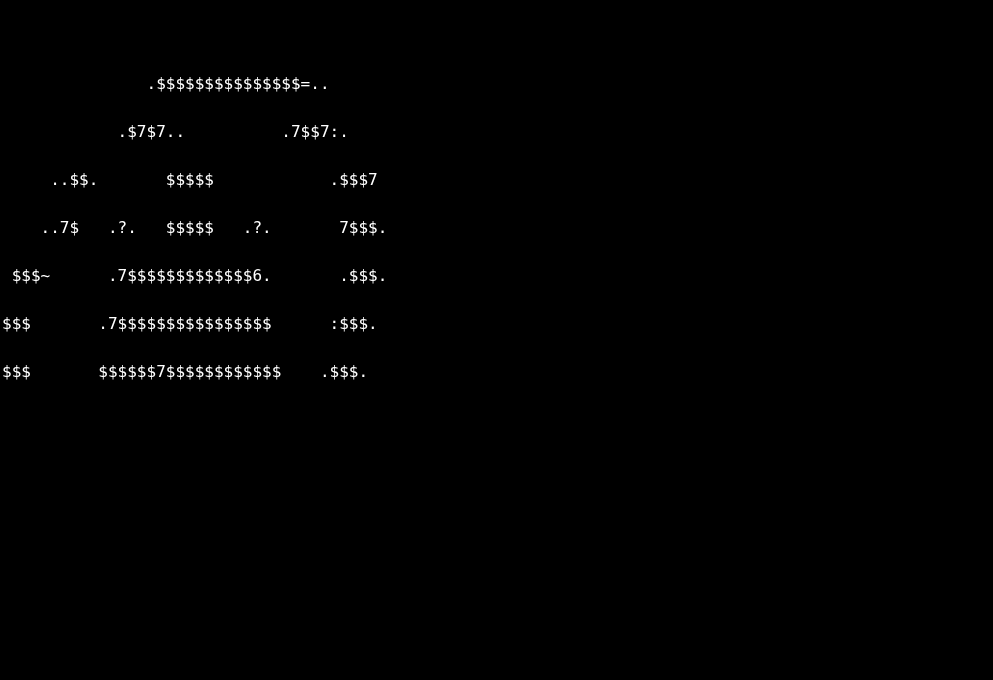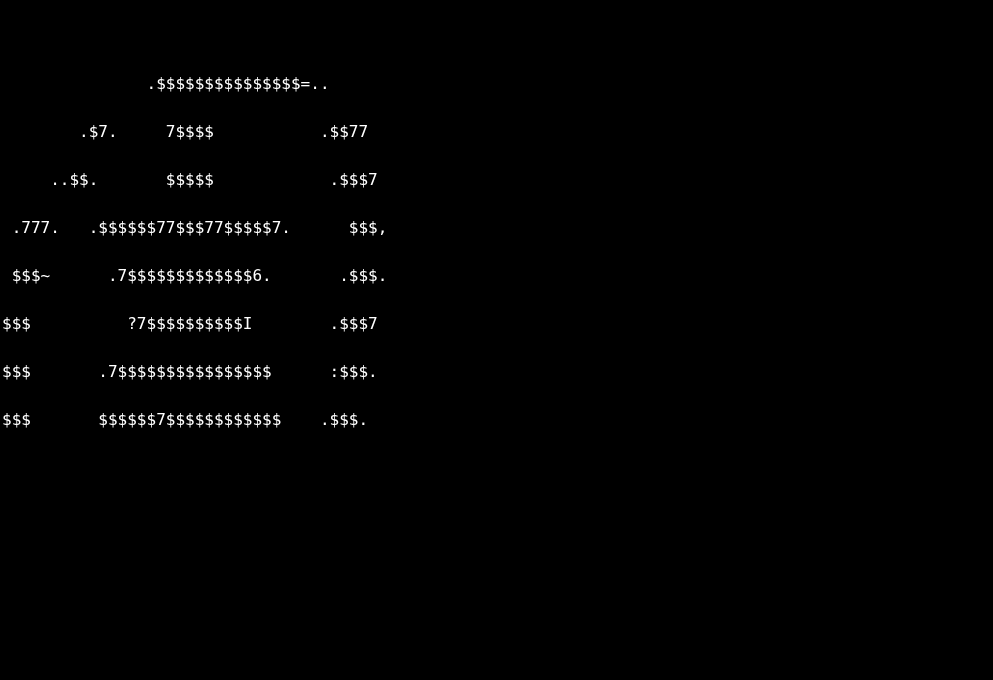--- a/index.html
+++ b/index.html
@@ -25,25 +25,24 @@
       white-space: pre;
     }
   </style>
 </head>
 <body>
 
 <div class="terminal">
 <div class="ascii-art">
 <div></div>
 <div>               .$$$$$$$$$$$$$$$=..</div>
-<div>        .$7.     7$$$$           .$$77</div>
+<div>            .$7$7..          .7$$7:.</div>
 <div>     ..$$.       $$$$$            .$$$7</div>
-<div> .777.   .$$$$$$77$$$77$$$$$7.      $$$,</div>
+<div>    ..7$   .?.   $$$$$   .?.       7$$$.</div>
 <div> $$$~      .7$$$$$$$$$$$$$6.       .$$$.</div>
-<div>$$$          ?7$$$$$$$$$$I        .$$$7</div>
 <div>$$$       .7$$$$$$$$$$$$$$$$      :$$$.</div>
 <div>$$$       $$$$$$7$$$$$$$$$$$$    .$$$.</div>
 
 
 
 
 
 
 
 

